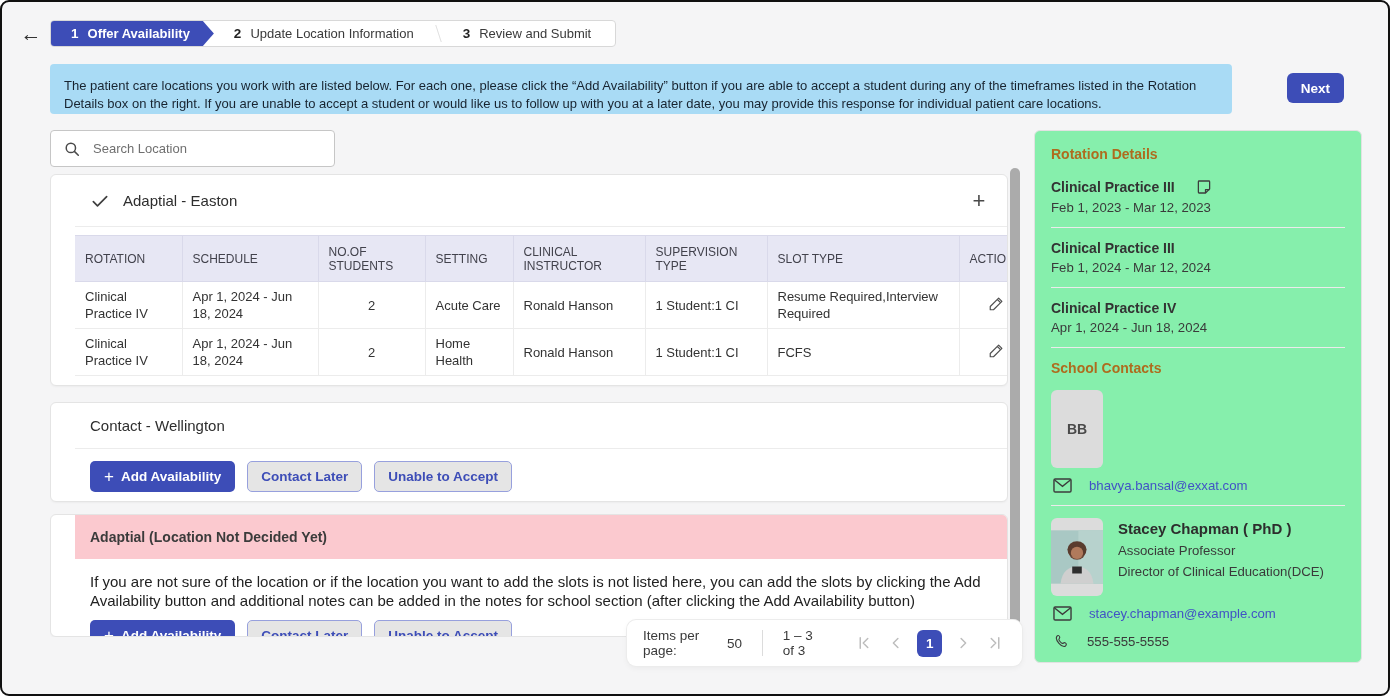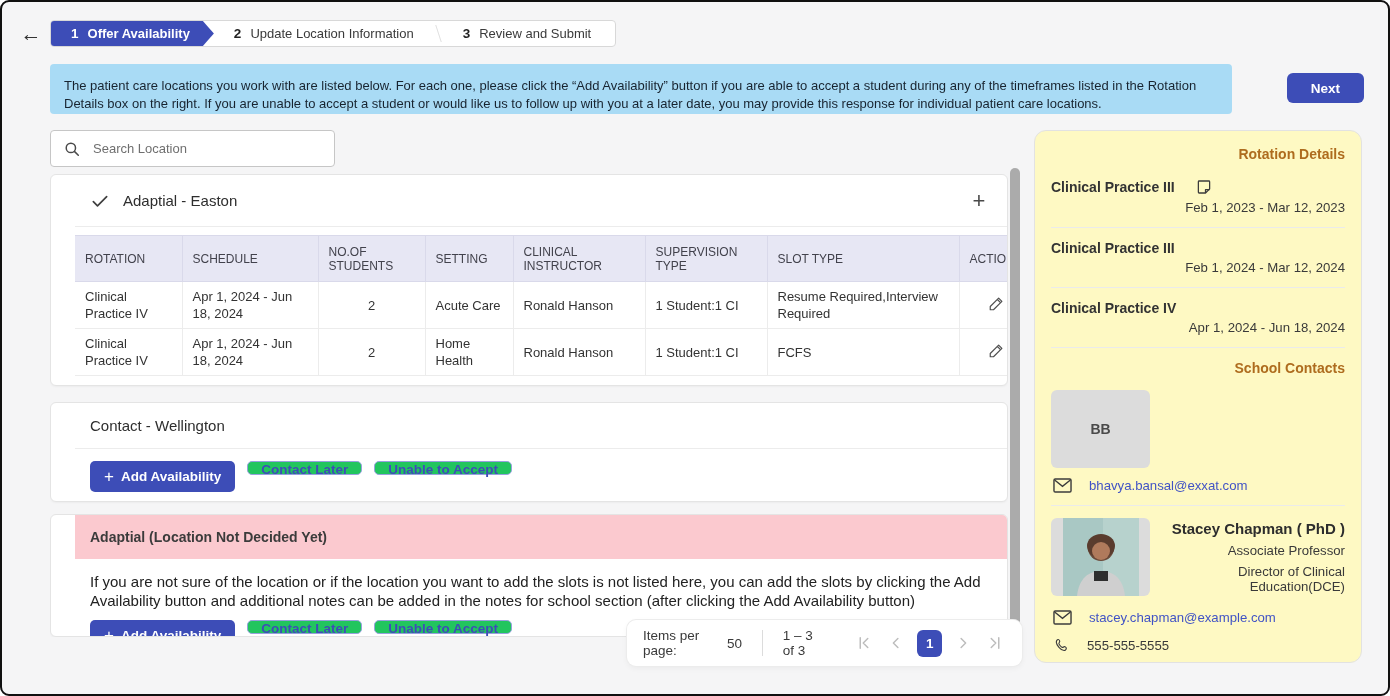--- a/index.html
+++ b/index.html
@@ -18,21 +18,21 @@
                 clip-path:polygon(0 0, calc(100% - 11px) 0, 100% 50%, calc(100% - 11px) 100%, 0 100%);
                 margin-right:-6px; }
   .step.active .num, .step.active .lbl{ color:#fff; font-weight:700; }
   .step .lbl{ white-space:nowrap; }
   .step-sep{ width:1px; align-self:stretch; margin:4px 0; background:transparent;
              border-right:1px solid #e0e0e0; transform:skewX(18deg); }
 
   
   .info-banner{ position:absolute; left:48px; top:62px; width:1182px; height:50px; background:#a9dbf5;
                 border-radius:4px; padding:13px 14px; font-size:13px; line-height:18px; color:#182430; }
-  .next-btn{ position:absolute; left:1285px; top:71px; width:77px; height:30px; background:#3d4db7; color:#fff;
+  .next-btn{ position:absolute; left:1285px; top:71px; width:57px; height:30px; background:#3d4db7; color:#fff;
              border:none; border-radius:6px; font-size:13.5px; font-weight:700; cursor:pointer; font-family:inherit; }
 
   
   .content-col{ position:absolute; left:48px; top:128px; width:958px; height:507px; overflow:hidden; }
   .search-box{ position:absolute; left:0; top:0; width:285px; height:37px; background:#fff; border:1px solid #c6c6c6;
                border-radius:4px; display:flex; align-items:center; padding:0 12px; gap:12px; }
   .search-box input{ border:none; outline:none; flex:1; font-size:13px; font-family:inherit; color:#333; background:transparent; }
   .search-box input::placeholder{ color:#6f6f6f; }
 
   .card{ position:absolute; left:0; width:958px; background:#fff; border:1px solid #e4e4e4; border-radius:6px;
@@ -51,50 +51,50 @@
                   border-bottom:1px solid #ececec; height:46px; line-height:17px; vertical-align:middle; }
   table.slots td:last-child{ border-right:none; }
   td.center, th.center{ text-align:center; }
   .edit-btn{ border:none; background:transparent; cursor:pointer; }
 
   .card-wellington{ top:272px; height:100px; }
   .btn-row{ display:flex; gap:12px; padding:12px 15px; }
   .btn-solid{ display:flex; align-items:center; gap:7px; height:31px; padding:0 14px; background:#3d4db7; color:#fff;
               border:none; border-radius:5px; font-size:13.5px; font-weight:700; cursor:pointer; font-family:inherit; }
   .btn-solid .plus{ font-size:17px; font-weight:400; }
-  .btn-outline{ height:14px; padding:0 13px; background:#22c55e; color:#3d4db7; border:1px solid #97a0dd;
+  .btn-outline{ height:31px; padding:0 13px; background:#e5e5e5; color:#3d4db7; border:1px solid #97a0dd;
                 border-radius:5px; font-size:13.5px; font-weight:700; cursor:pointer; font-family:inherit; }
 
   .card-undecided{ top:384px; height:123px; }
   .pink-head{ display:flex; align-items:center; height:44px; padding:0 15px; background:#fbc9cf; }
   .pink-title{ font-size:14px; font-weight:700; color:#3b3b3b; }
   .undecided-note{ padding:13px 15px 10px; font-size:15px; line-height:19px; color:#222; }
 
   .vscrollbar{ position:absolute; left:1008px; top:166px; width:10px; height:466px; background:#ababab; border-radius:6px; cursor:grab; }
 
   
   .pager{ position:absolute; left:625px; top:618px; width:395px; height:46px; background:#fff; border-radius:9px;
           box-shadow:0 0 0 1px #ececec, 0 2px 6px rgba(0,0,0,.05); display:flex; align-items:center; padding:0 16px; gap:10px; }
   .pager .lbl{ font-size:13.5px; color:#3a3a3a; }
   .pager .vdiv{ width:1px; height:26px; background:#dcdcdc; margin:0 10px; }
   .pg-nav{ width:28px; height:28px; border:none; background:transparent; display:flex; align-items:center;
            justify-content:center; cursor:pointer; }
   .pg-current{ width:31px; height:27px; background:#3d4db7; color:#fff; border:none; border-radius:6px;
                font-size:13.5px; font-weight:700; cursor:pointer; font-family:inherit; }
 
   
-  .side-panel{ position:absolute; left:1032px; top:128px; width:328px; height:533px; background:#fef9c3;
-               border:1px solid #e2e2e2; border-radius:12px; padding:15px 16px; overflow:hidden;text-align:right; }
+  .side-panel{ position:absolute; left:1032px; top:128px; width:328px; height:533px; background:#86efac;
+               border:1px solid #e2e2e2; border-radius:6px; padding:15px 16px; overflow:hidden; }
   .panel-title{ color:#ae6c1e; font-weight:700; font-size:14px; margin-bottom:16px; }
   .rot-item{ padding-bottom:12px; margin-bottom:12px; border-bottom:1px solid #ebebeb; }
   .rot-name{ font-weight:700; font-size:14px; color:#333; display:flex; align-items:center; gap:20px; }
   .rot-dates{ font-size:13.2px; color:#3a3a3a; margin-top:4px; }
   .contacts-title{ margin:2px 0 14px; }
   .contact-row{ display:flex; gap:15px; }
-  .avatar{ width:99px; height:78px; border-radius:6px; background:#dcdcdc; display:flex; align-items:center;
+  .avatar{ width:52px; height:78px; border-radius:6px; background:#dcdcdc; display:flex; align-items:center;
            justify-content:center; font-size:14px; font-weight:700; color:#4a4a4a; flex:none; overflow:hidden; }
   .c-name{ font-size:15px; font-weight:700; color:#2d2d2d; margin:2px 0 6px; }
   .c-line{ font-size:13.2px; color:#3a3a3a; margin-bottom:6px; }
   .crow{ display:flex; align-items:center; gap:17px; margin:10px 0 0 2px; }
   .crow a{ font-size:13.2px; color:#4153c5; text-decoration:none; }
   .crow .phone-txt{ font-size:13.2px; color:#3a3a3a; }
   .c-div{ border-bottom:1px solid #ebebeb; margin:12px 0; }
   svg{ display:block; }
 </style>
 </head>

